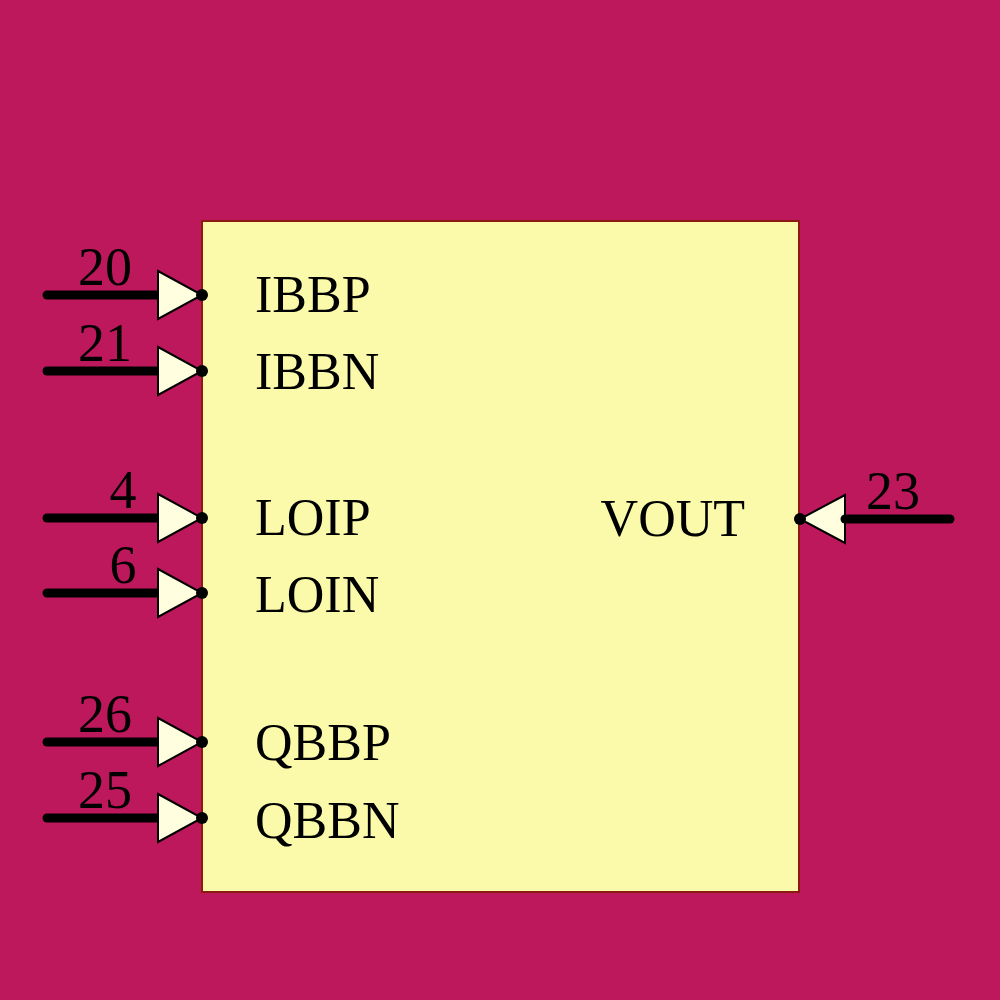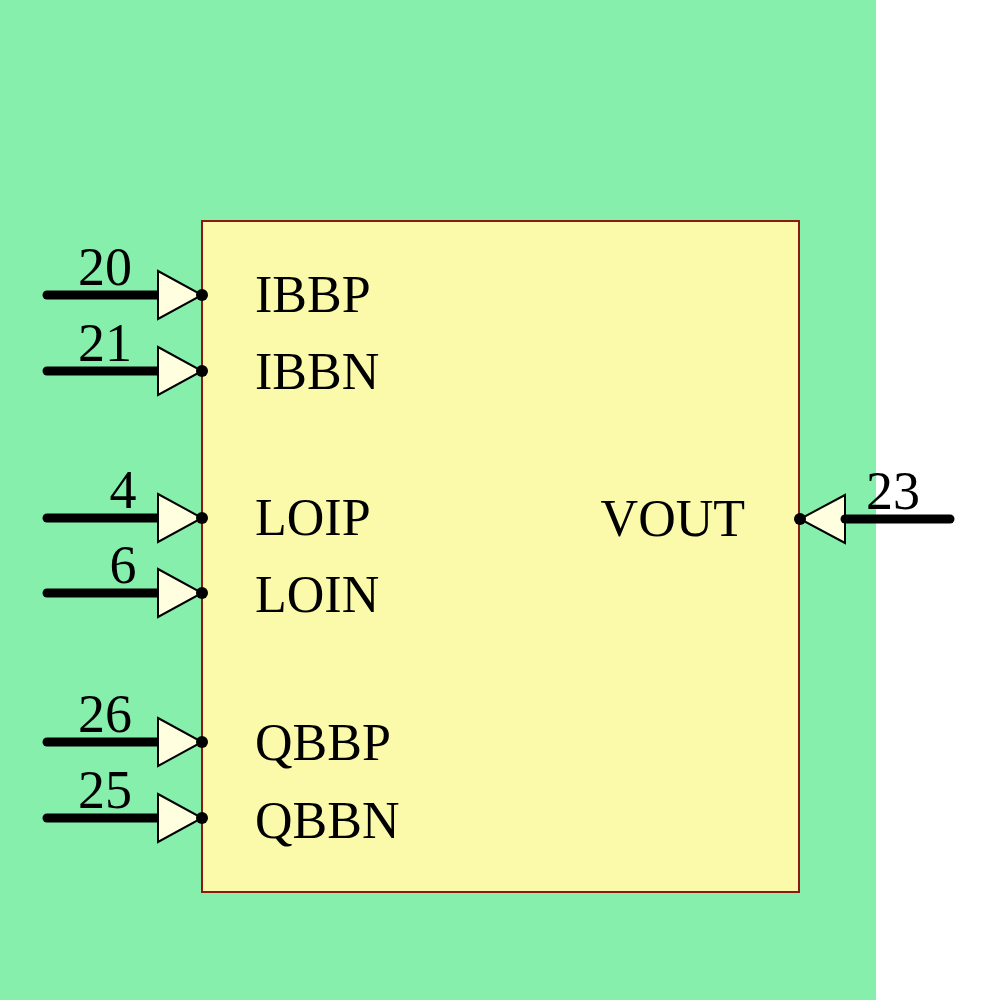--- a/index.html
+++ b/index.html
@@ -8,23 +8,23 @@
     background: #ffffff;
   }
   body {
     width: 1000px;
     height: 1000px;
     font-family: "Liberation Serif", "DejaVu Serif", serif;
     overflow: hidden;
   }
   #schematic-root {
     position: relative;
-    width: 876px;
+    width: 1000px;
     height: 1000px;
-    background: #86efac;
+    background: #be185d;
   }
   #schematic-svg {
     position: absolute;
     top: 0;
     left: 0;
     width: 1000px;
     height: 1000px;
     display: block;
   }
   .pin-label-text {

